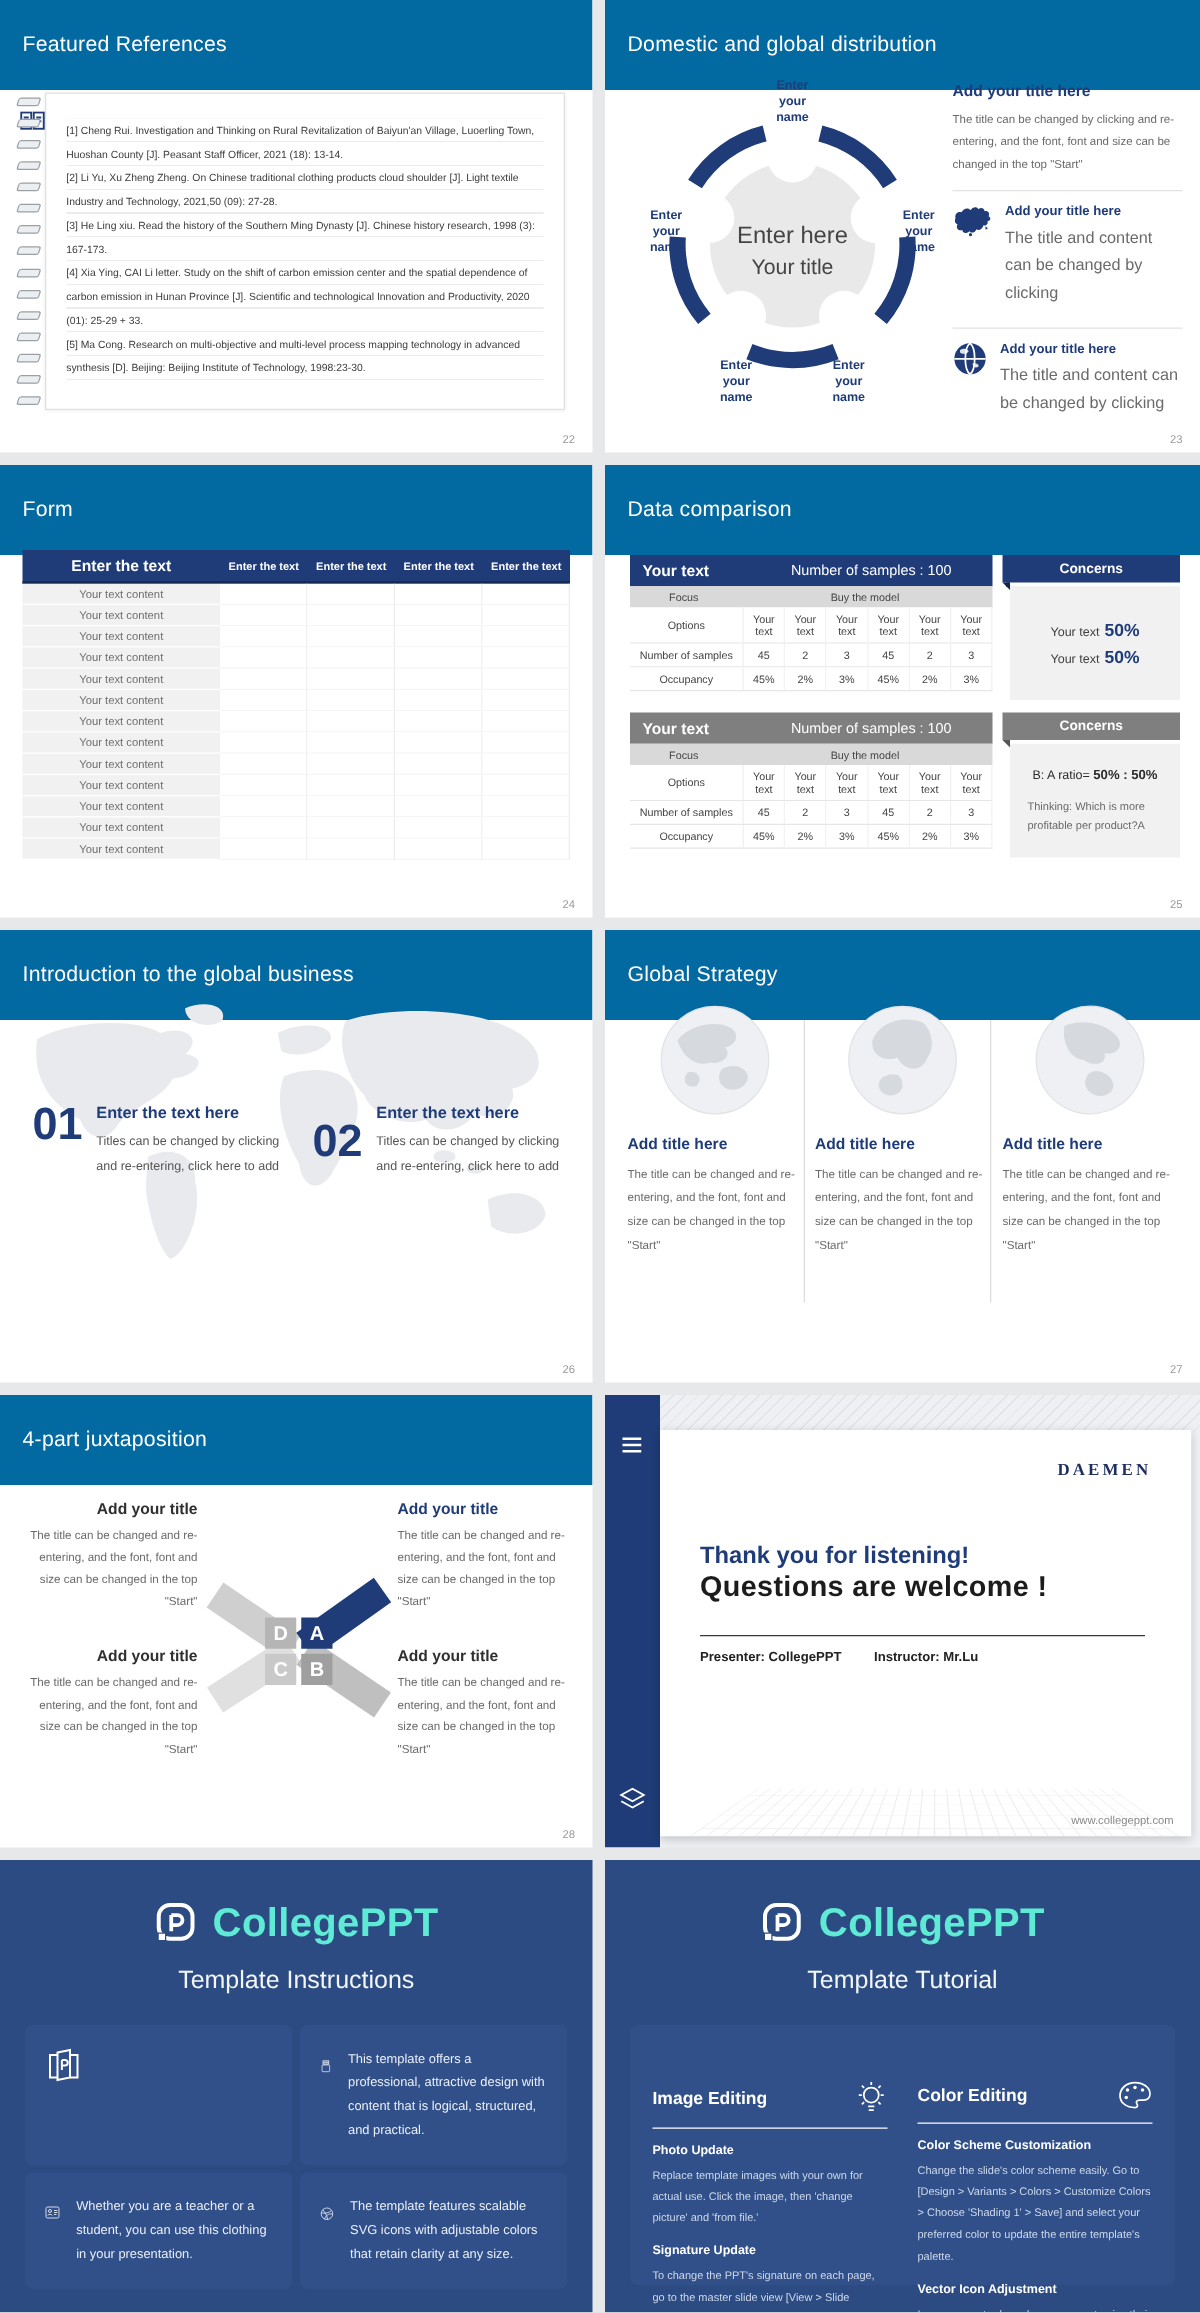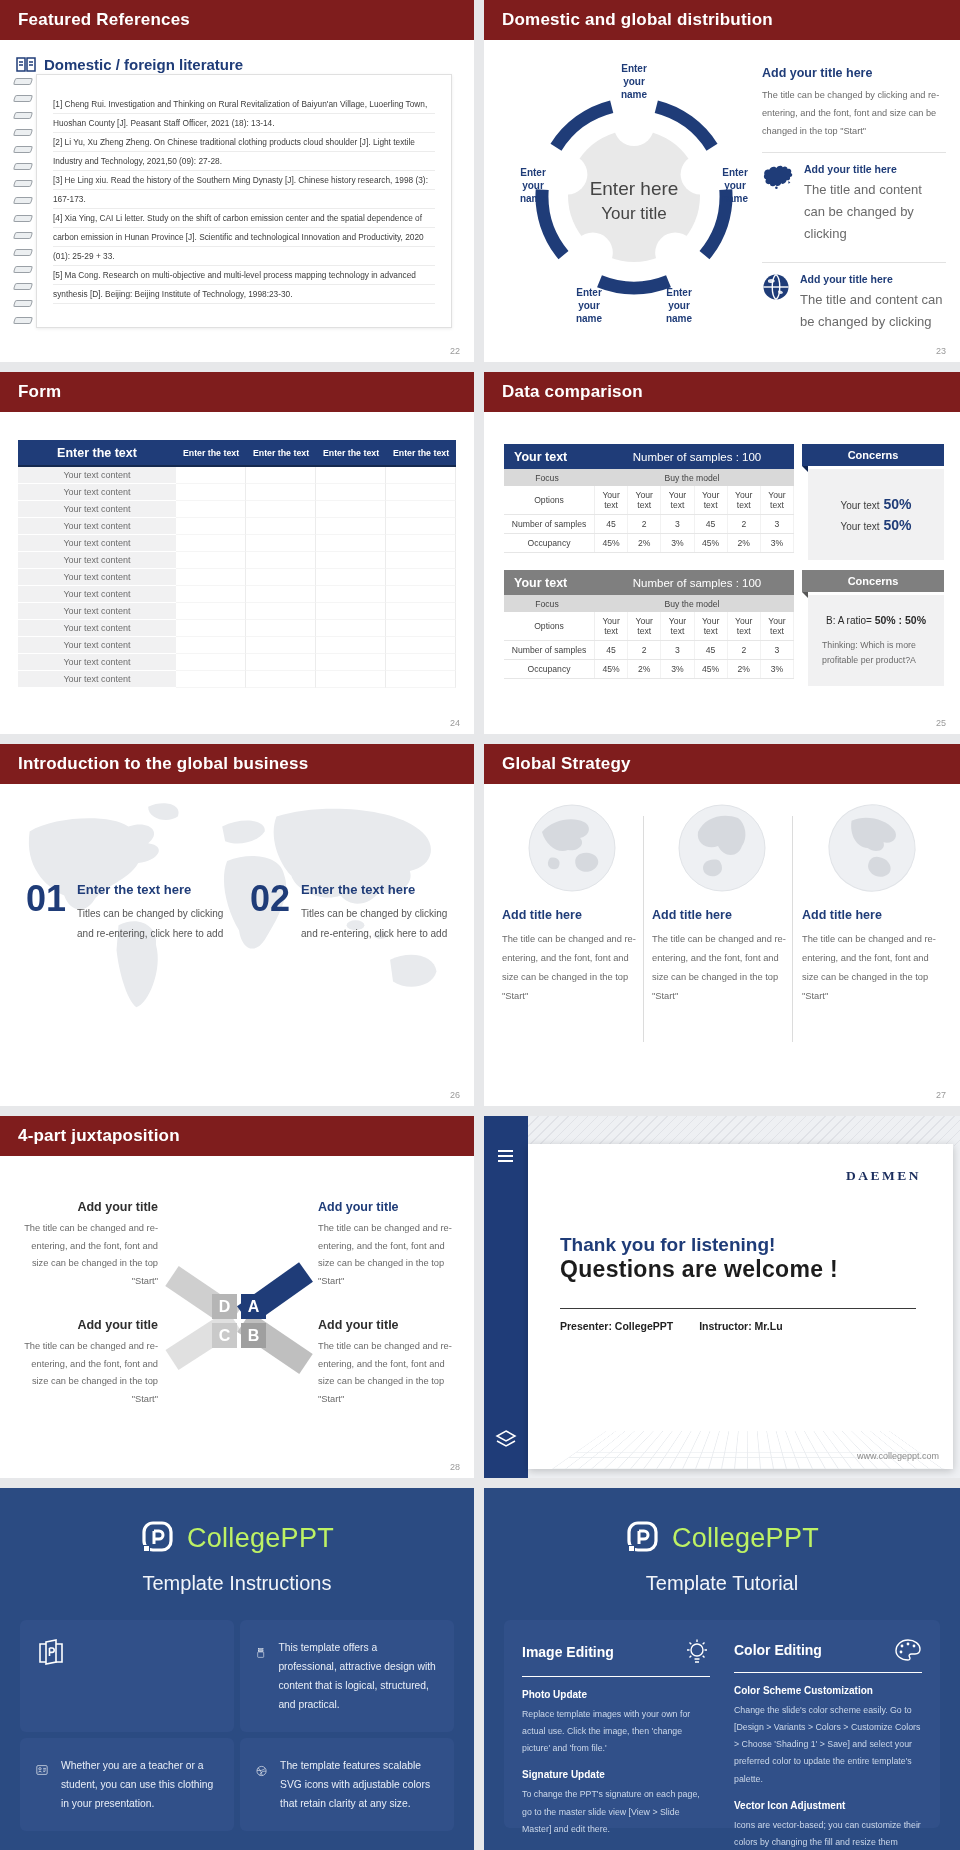--- a/index.html
+++ b/index.html
@@ -1,20 +1,20 @@
 <!DOCTYPE html>
 <html><head>
 <meta charset="utf-8">
 <style>
   html,body{margin:0;padding:0;background:#dfe1e4;font-family:"Liberation Sans",sans-serif;}
   .page{position:relative;width:960px;height:1850px;background:#e7e8ea;display:grid;
         grid-template-columns:474px 476px;grid-template-rows:repeat(5,362px);gap:10px;overflow:hidden;}
   .slide{position:relative;background:#fff;overflow:hidden;}
-  .shead{height:40px;background:#7f1d1d;color:#fff;display:flex;align-items:center;
-         padding:0 18px;font-size:17px;font-weight:bold;letter-spacing:.2px;}
+  .shead{height:40px;background:#0369a1;color:#fff;display:flex;align-items:center;
+         padding:16px 18px;font-size:17px;font-weight:normal;letter-spacing:.2px;}
   .pgnum{position:absolute;right:14px;bottom:6px;font-size:9px;color:#9a9a9a;}
 
   
   .ref-head{display:flex;align-items:center;gap:8px;margin:16px 0 0 16px;color:#1f3c78;font-size:15px;font-weight:bold;}
   .note-wrap{position:absolute;left:14px;top:74px;right:22px;bottom:34px;}
   .rings{position:absolute;left:0;top:4px;bottom:4px;width:20px;display:flex;flex-direction:column;justify-content:space-between;}
   .ring{width:16px;height:5px;background:#eceff1;border:1px solid #9aa0a6;border-radius:2px;transform:skewX(-18deg);}
   .note-panel{position:absolute;left:22px;top:0;right:0;bottom:0;background:#fff;border:1px solid #e0e0e0;
               box-shadow:0 1px 3px rgba(0,0,0,.08);padding:20px 16px 10px;}
   .ref-list{font-size:8.3px;color:#3c3c3c;line-height:19px;
@@ -63,21 +63,21 @@
   .cbb{position:absolute;left:0;right:0;top:25px;bottom:0;background:#f1f1f2;display:flex;flex-direction:column;align-items:center;justify-content:center;gap:5px;}
   .cb-line{display:flex;align-items:baseline;gap:4px;}
   .cb-t{font-size:10px;color:#404040;}
   .cb-v{font-size:14px;color:#1f3c78;font-weight:bold;}
   .cb2-line{font-size:10px;color:#2b2b2b;}
   .cb2-line b{font-size:10.5px;}
   .cb2-note{font-size:8.8px;color:#6a6a6a;text-align:left;line-height:1.7;margin-top:7px;padding:0 14px;}
   
   .wmap{position:absolute;left:0;top:46px;width:474px;height:300px;}
   .intro-item{position:absolute;top:138px;width:212px;display:flex;gap:11px;}
-  .ii1{left:26px;}.ii2{left:250px;}
+  .ii1{left:26px;}.ii2{left:250px;align-items:center;}
   .inum{font-size:36px;font-weight:bold;color:#1f3c78;line-height:.95;}
   .iit{font-size:13px;font-weight:bold;color:#1f3c78;margin-bottom:7px;}
   .iib{font-size:10px;color:#555;line-height:2.0;}
   
   .gdiv{position:absolute;top:72px;height:226px;border-left:1px solid #dcdcdc;}
   .gd1{left:159px;}.gd2{left:308px;}
   .gcol{position:absolute;top:58px;width:140px;}
   .gc1{left:18px;}.gc2{left:168px;}.gc3{left:318px;}
   .gcol svg{display:block;margin:0 auto;}
   .gt{font-size:12.5px;font-weight:bold;color:#1f3c78;margin:14px 0 8px;}
@@ -108,29 +108,29 @@
   .tyhr{position:absolute;left:32px;top:164px;width:356px;border-top:1.5px solid #3a3a3a;}
   .typres{position:absolute;left:32px;top:176px;font-size:10.5px;font-weight:bold;color:#222;display:flex;gap:26px;}
   .tygrid{position:absolute;left:24px;right:8px;bottom:0;height:112px;
      background:repeating-linear-gradient(90deg,#dfe3e8 0 1px,transparent 1px 13px),
                 repeating-linear-gradient(0deg,#dfe3e8 0 1px,transparent 1px 13px);
      transform:perspective(260px) rotateX(62deg);transform-origin:50% 100%;opacity:.7;}
   .tyurl{position:absolute;right:14px;bottom:8px;font-size:9px;color:#8a8a8a;}
   
   .dark{background:#2b4b82;}
   .logo-row{display:flex;align-items:center;justify-content:center;gap:11px;padding-top:32px;}
-  .brand{color:#bef264;font-size:27px;font-weight:normal;letter-spacing:.3px;}
+  .brand{color:#5eead4;font-size:32px;font-weight:bold;letter-spacing:.3px;}
   .dark-title{color:#f2f5fa;text-align:center;font-size:20px;margin-top:16px;font-weight:400;}
   .cards{position:absolute;left:20px;right:20px;top:132px;bottom:22px;display:grid;
          grid-template-columns:1fr 1fr;grid-template-rows:1fr 1fr;gap:6px;}
   .card{background:#315089;border-radius:6px;padding:18px 16px;display:flex;gap:13px;align-items:flex-start;}
   .card-text{color:#e9eef7;font-size:10.3px;line-height:1.85;}
   .tut{position:absolute;left:20px;right:20px;top:132px;bottom:22px;background:#315089;border-radius:6px;
        display:flex;padding:18px 18px 14px;gap:24px;box-sizing:border-box;}
-  .tcol{flex:1;}
+  .tcol{flex:1;margin-top:26px;}
   .tcol-head{display:flex;justify-content:space-between;align-items:center;color:#fff;font-size:14px;
              font-weight:bold;padding-bottom:10px;border-bottom:1.5px solid #fff;margin-bottom:10px;}
   .tsub-h{color:#fff;font-weight:bold;font-size:10px;margin:12px 0 6px;}
   .tsub-b{color:#ccd8ea;font-size:8.8px;line-height:1.95;}
   svg{display:block;}
 </style>
 </head>
 <body>
 
 <div class="page">

